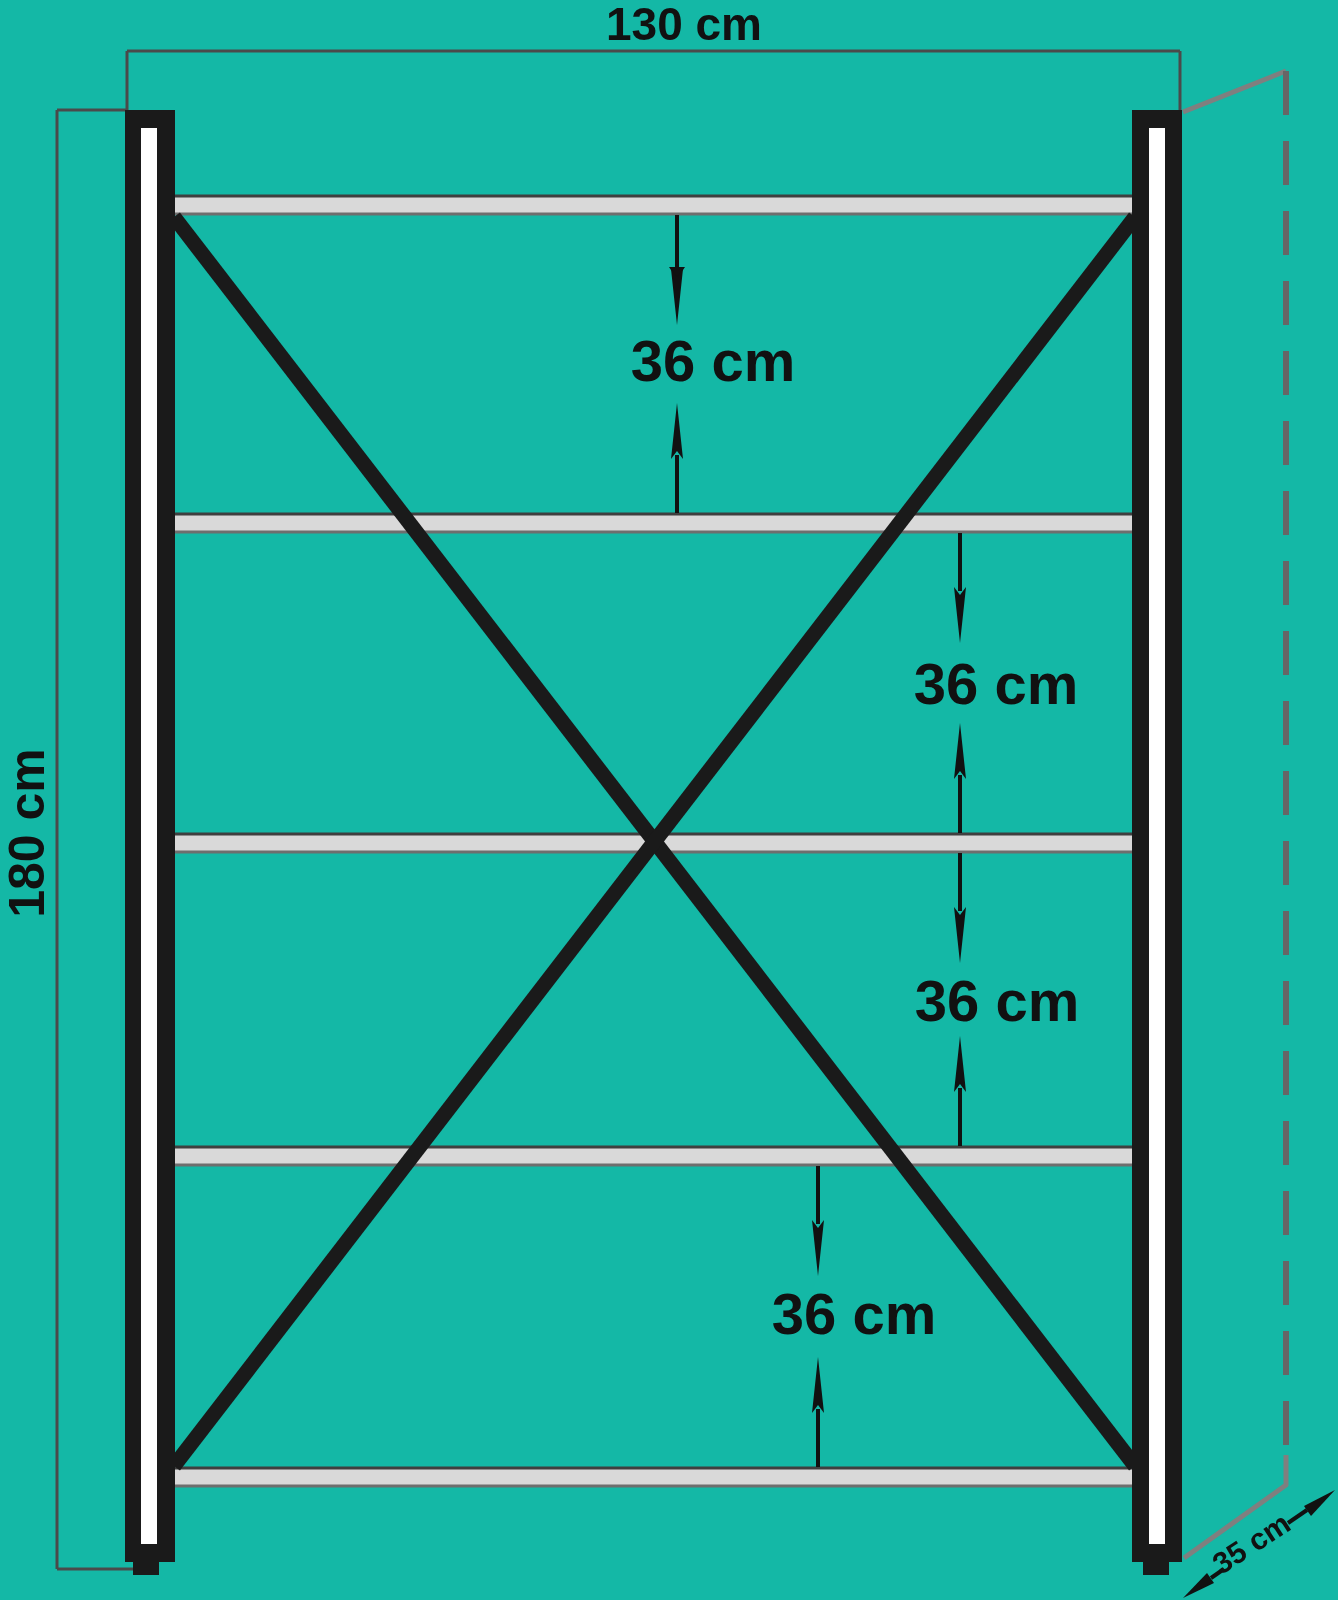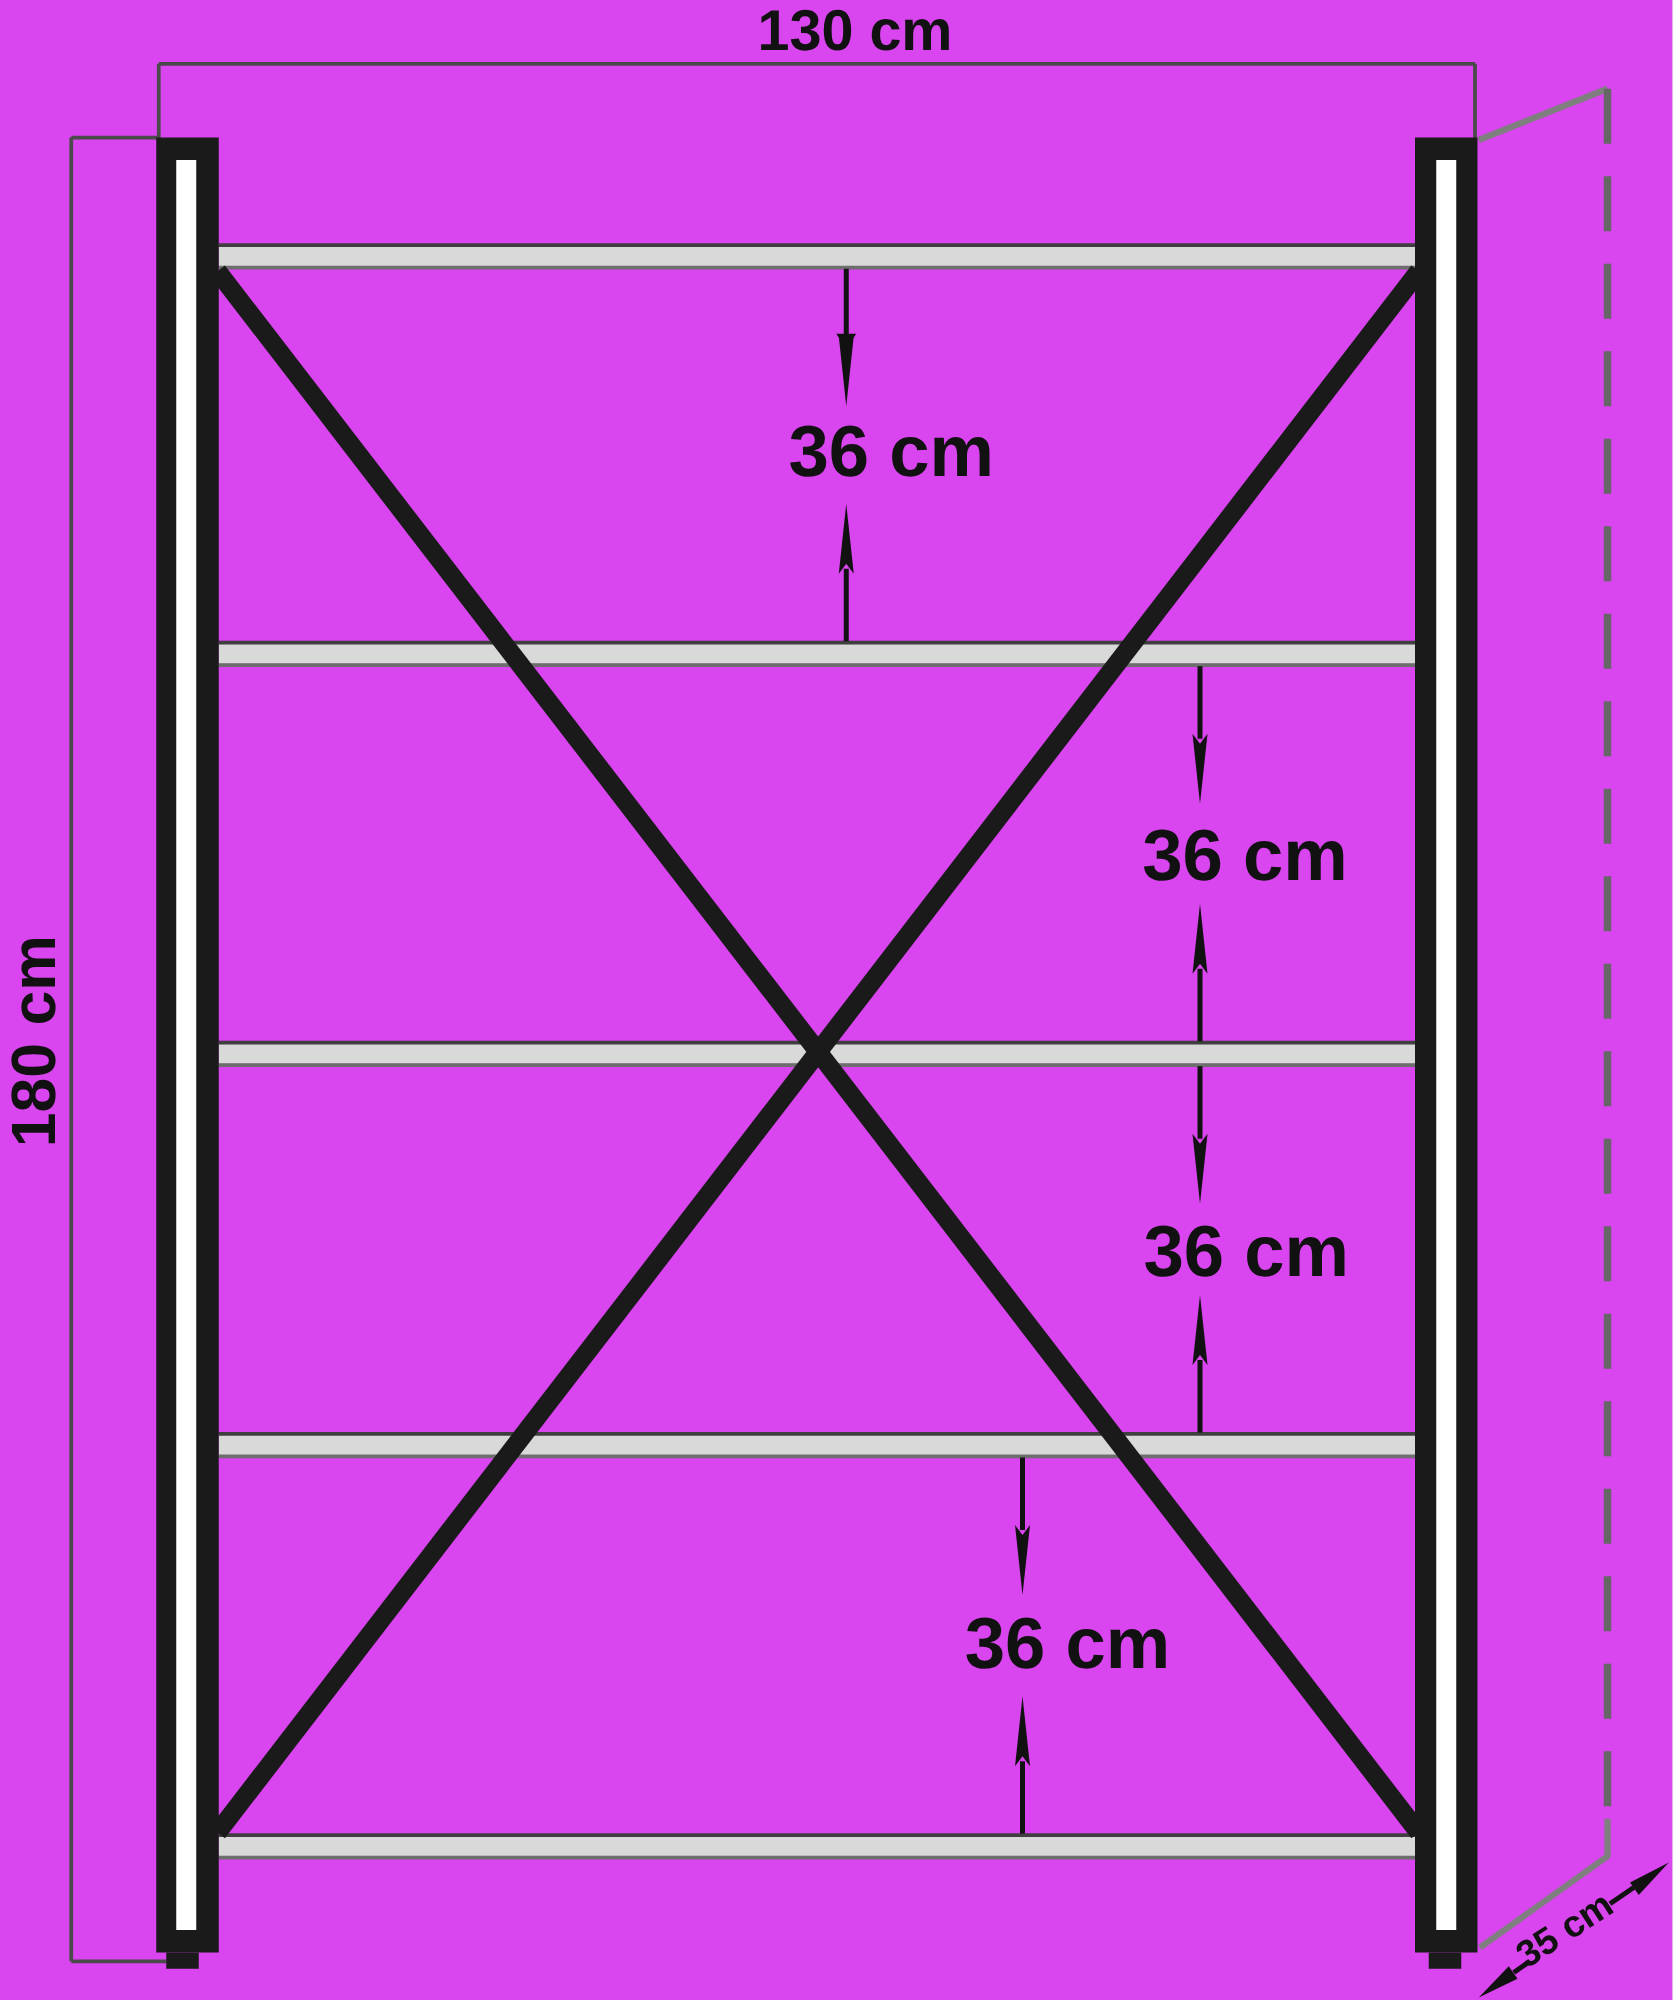--- a/index.html
+++ b/index.html
@@ -1,16 +1,16 @@
 <!DOCTYPE html>
 <html><head>
 <meta charset="utf-8">
 <style>
   html,body{margin:0;padding:0;background:#fff;}
-  #stage{position:relative;width:1338px;height:1600px;background:#d946ef;overflow:hidden;}
+  #stage{position:relative;width:1338px;height:1600px;background:#14b8a6;overflow:hidden;}
   svg{display:block;}
   .frame{fill:#1a1a1a;}
   .channel{fill:#ffffff;}
   .foot{fill:#1a1a1a;}
   .shelf-fill{fill:#d9d9d9;}
   .shelf-top{stroke:#3f3f3f;stroke-width:3;}
   .shelf-bot{stroke:#6e6e6e;stroke-width:3;}
   .brace{stroke:#1a1a1a;stroke-width:15;stroke-linecap:butt;}
   .dimline{stroke:#4a4a4a;stroke-width:3;fill:none;}
   .arrow-line{stroke:#111111;stroke-width:4;}

